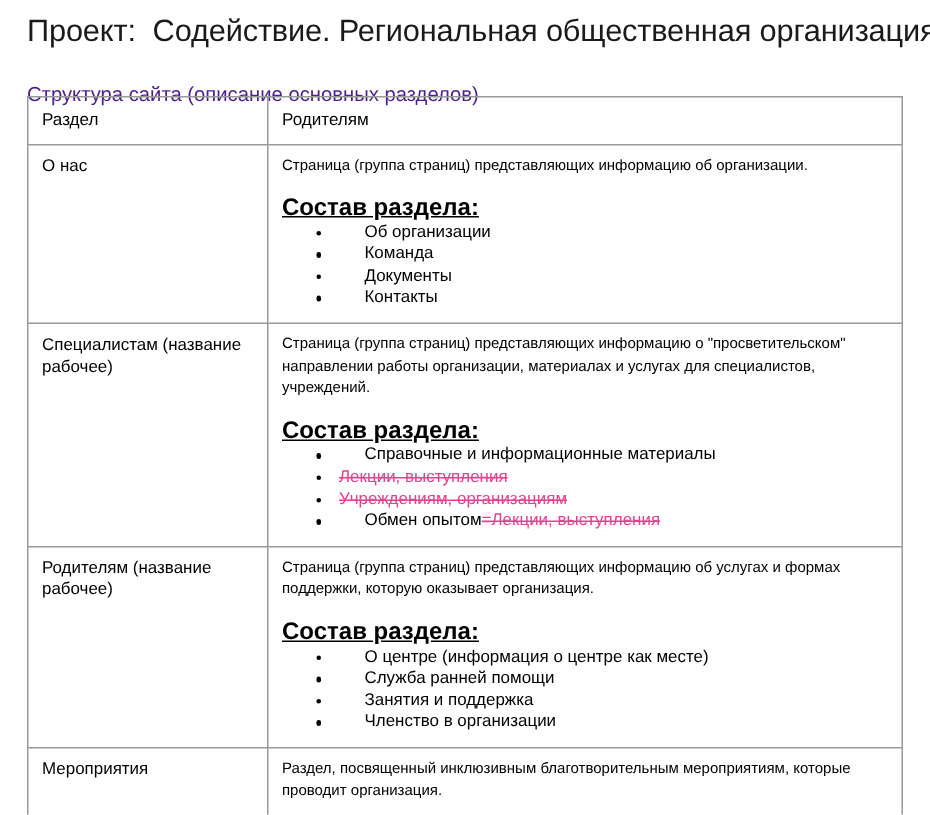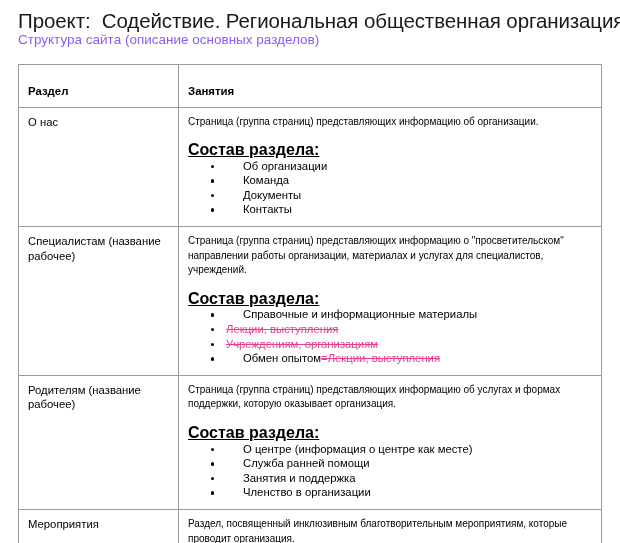--- a/index.html
+++ b/index.html
@@ -28,24 +28,24 @@
     font-size: 20.5px;
     font-weight: 400;
     letter-spacing: -0.1px;
     color: #1a1a1a;
     white-space: pre;
     line-height: 26px;
   }
   .doc-subtitle {
     position: absolute;
     left: 18px;
-    top: 31px;
+    top: 54px;
     font-size: 13.5px;
     font-weight: 400;
-    color: #8b5cf6;
+    color: #4c1d95;
     white-space: pre;
     line-height: 18px;
   }
   .struct-table {
     position: absolute;
     left: 18px;
     top: 64px;
     width: 583px;
     border-collapse: collapse;
     table-layout: fixed;
@@ -56,23 +56,23 @@
   .struct-table th {
     border: 1px solid #9a9a9a;
     vertical-align: top;
     padding: 7px 9px 9px 9px;
     font-size: 11.3px;
     line-height: 14.5px;
     text-align: left;
     font-weight: 400;
   }
   .struct-table th {
-    font-weight: bold;
+    font-weight: normal;
     font-size: 11.4px;
-    padding-top: 19px;
+    padding-top: 8px;
     padding-bottom: 8px;
   }
   .cell-section {
     font-size: 11.3px;
     line-height: 14.6px;
     margin-left: 18px;
   }
   .cell-desc p.lead {
     margin: 0;
     font-size: 10px;
@@ -130,21 +130,21 @@
   <div class="doc-subtitle">Структура сайта (описание основных разделов)</div>
 
   <table class="struct-table">
     <colgroup>
       <col class="c1">
       <col class="c2">
     </colgroup>
     <thead>
       <tr>
         <th>Раздел</th>
-        <th>Занятия</th>
+        <th>Родителям</th>
       </tr>
     </thead>
     <tbody id="table-body">
         <tr>
           <td class="cell-section">О нас</td>
           <td class="cell-desc">
             <p class="lead">Страница (группа страниц) представляющих информацию об организации.</p>
             <p class="composition-label"><span>Состав раздела:</span></p>
             <ul class="bullets">
               <li><span class="plain">Об организации</span></li>

